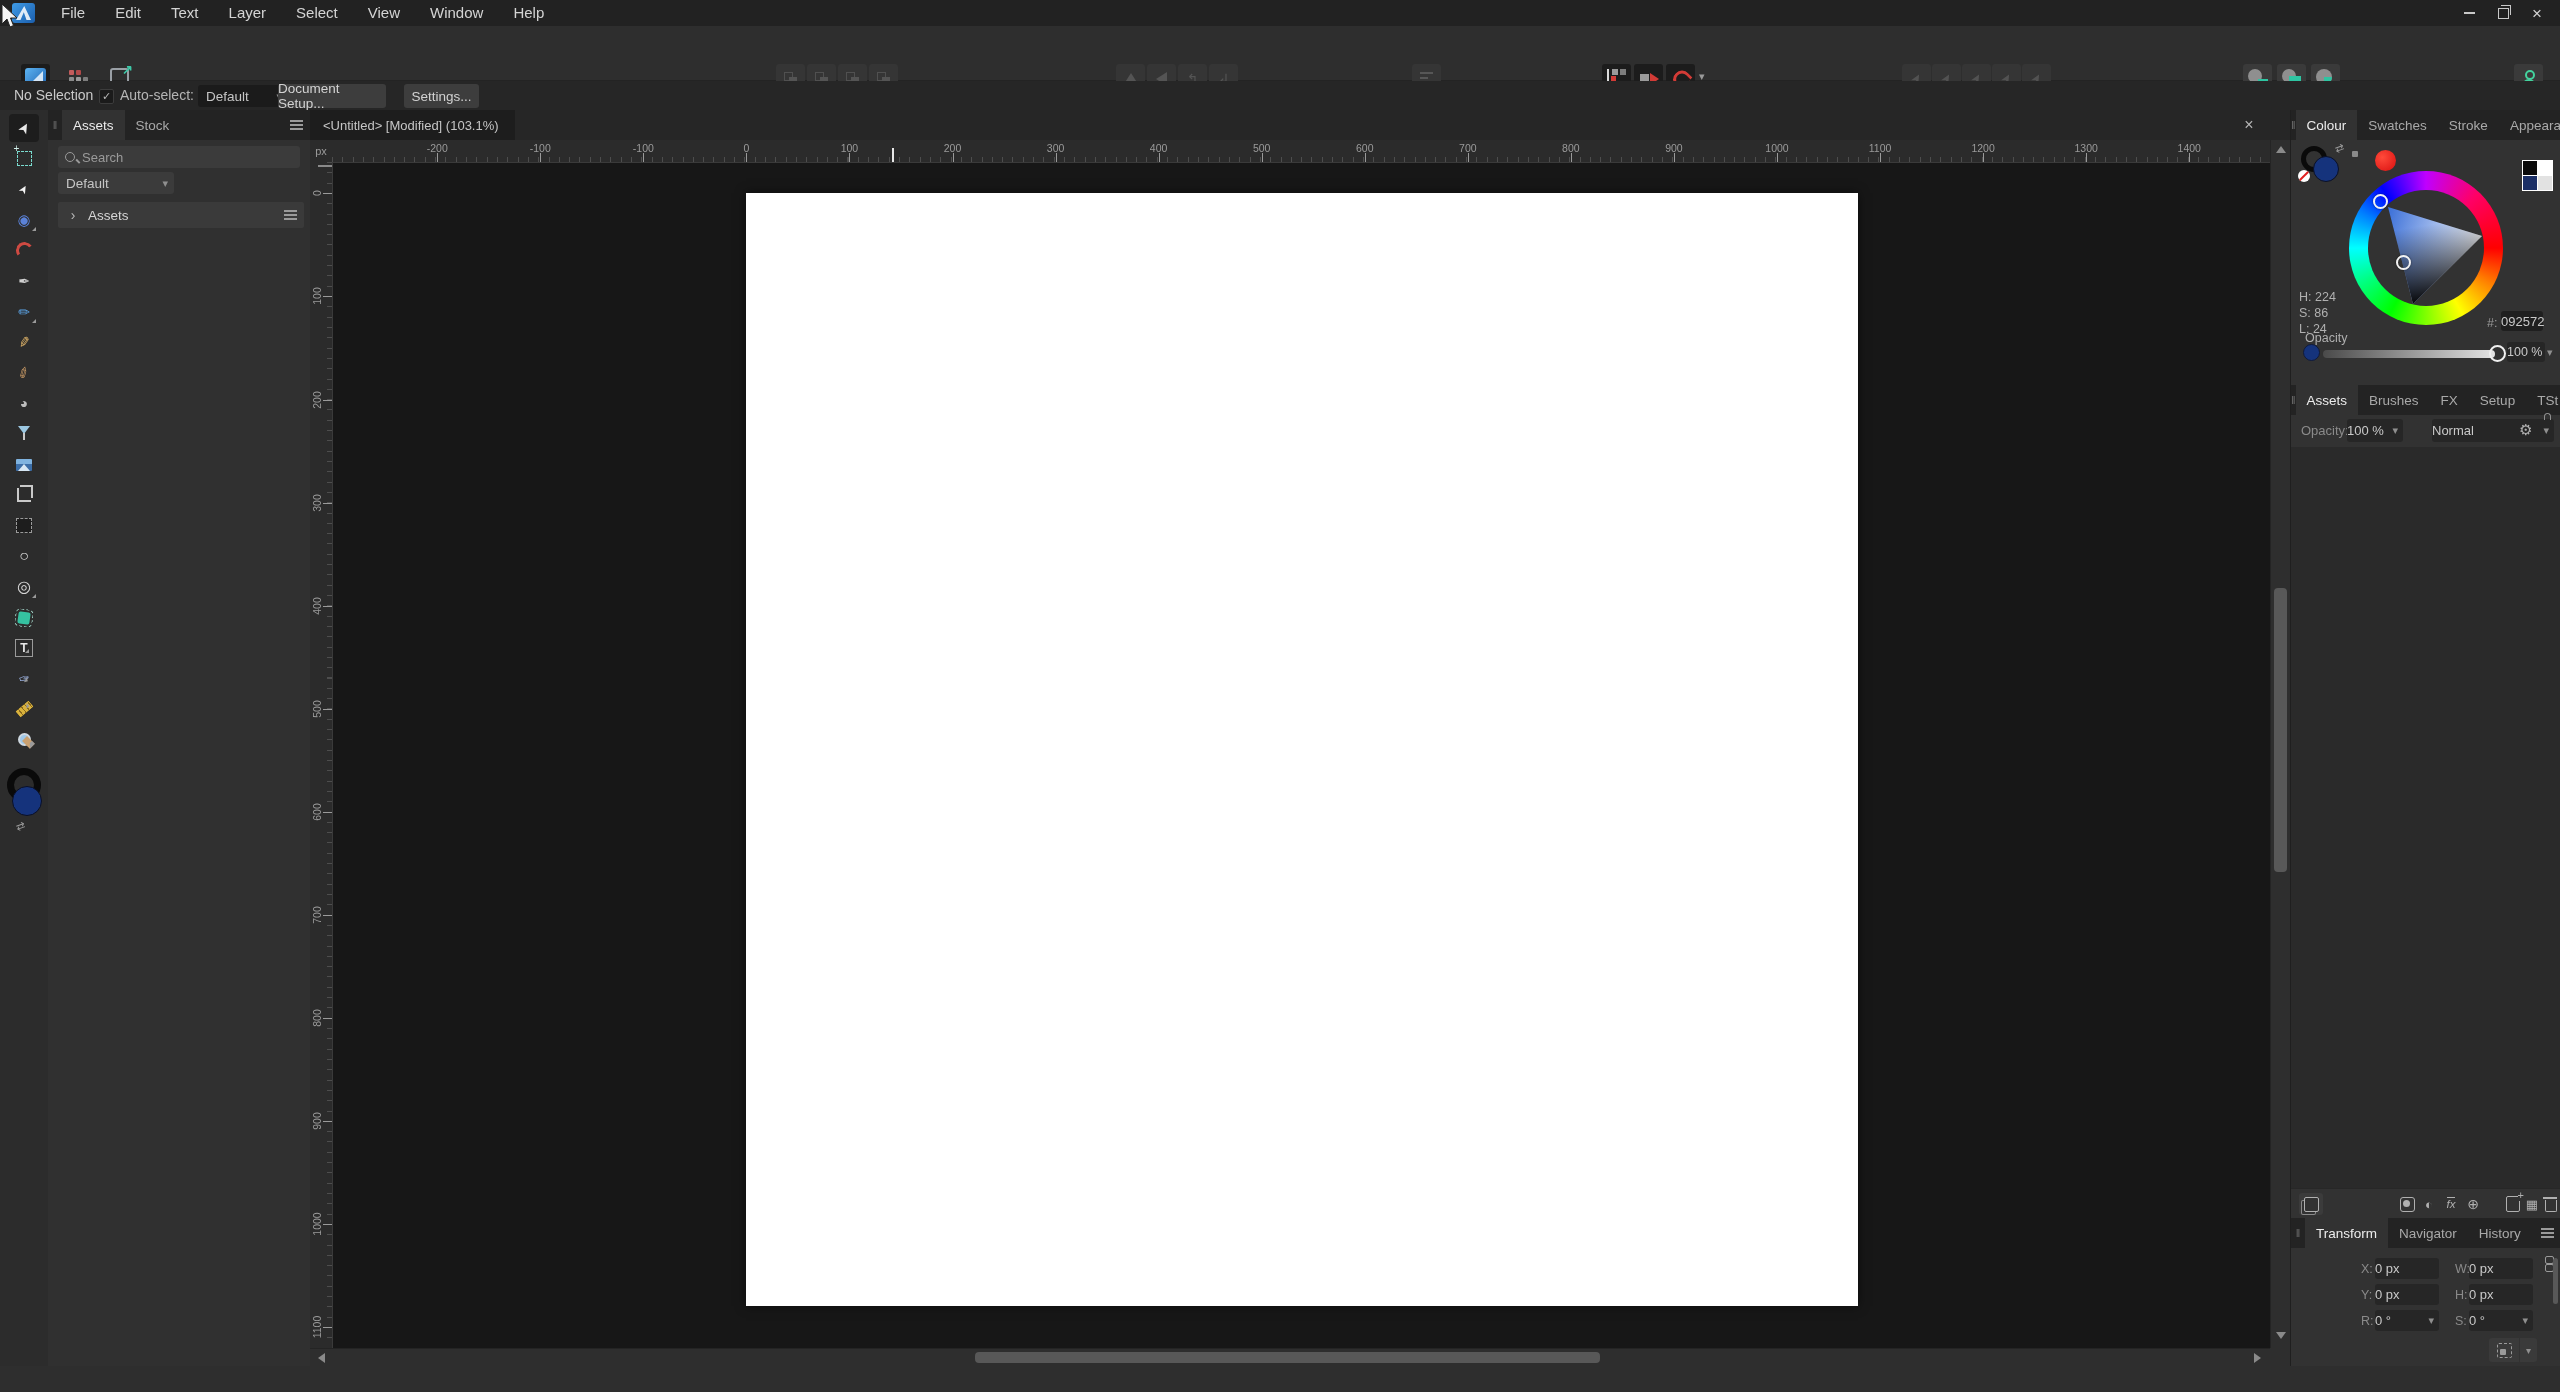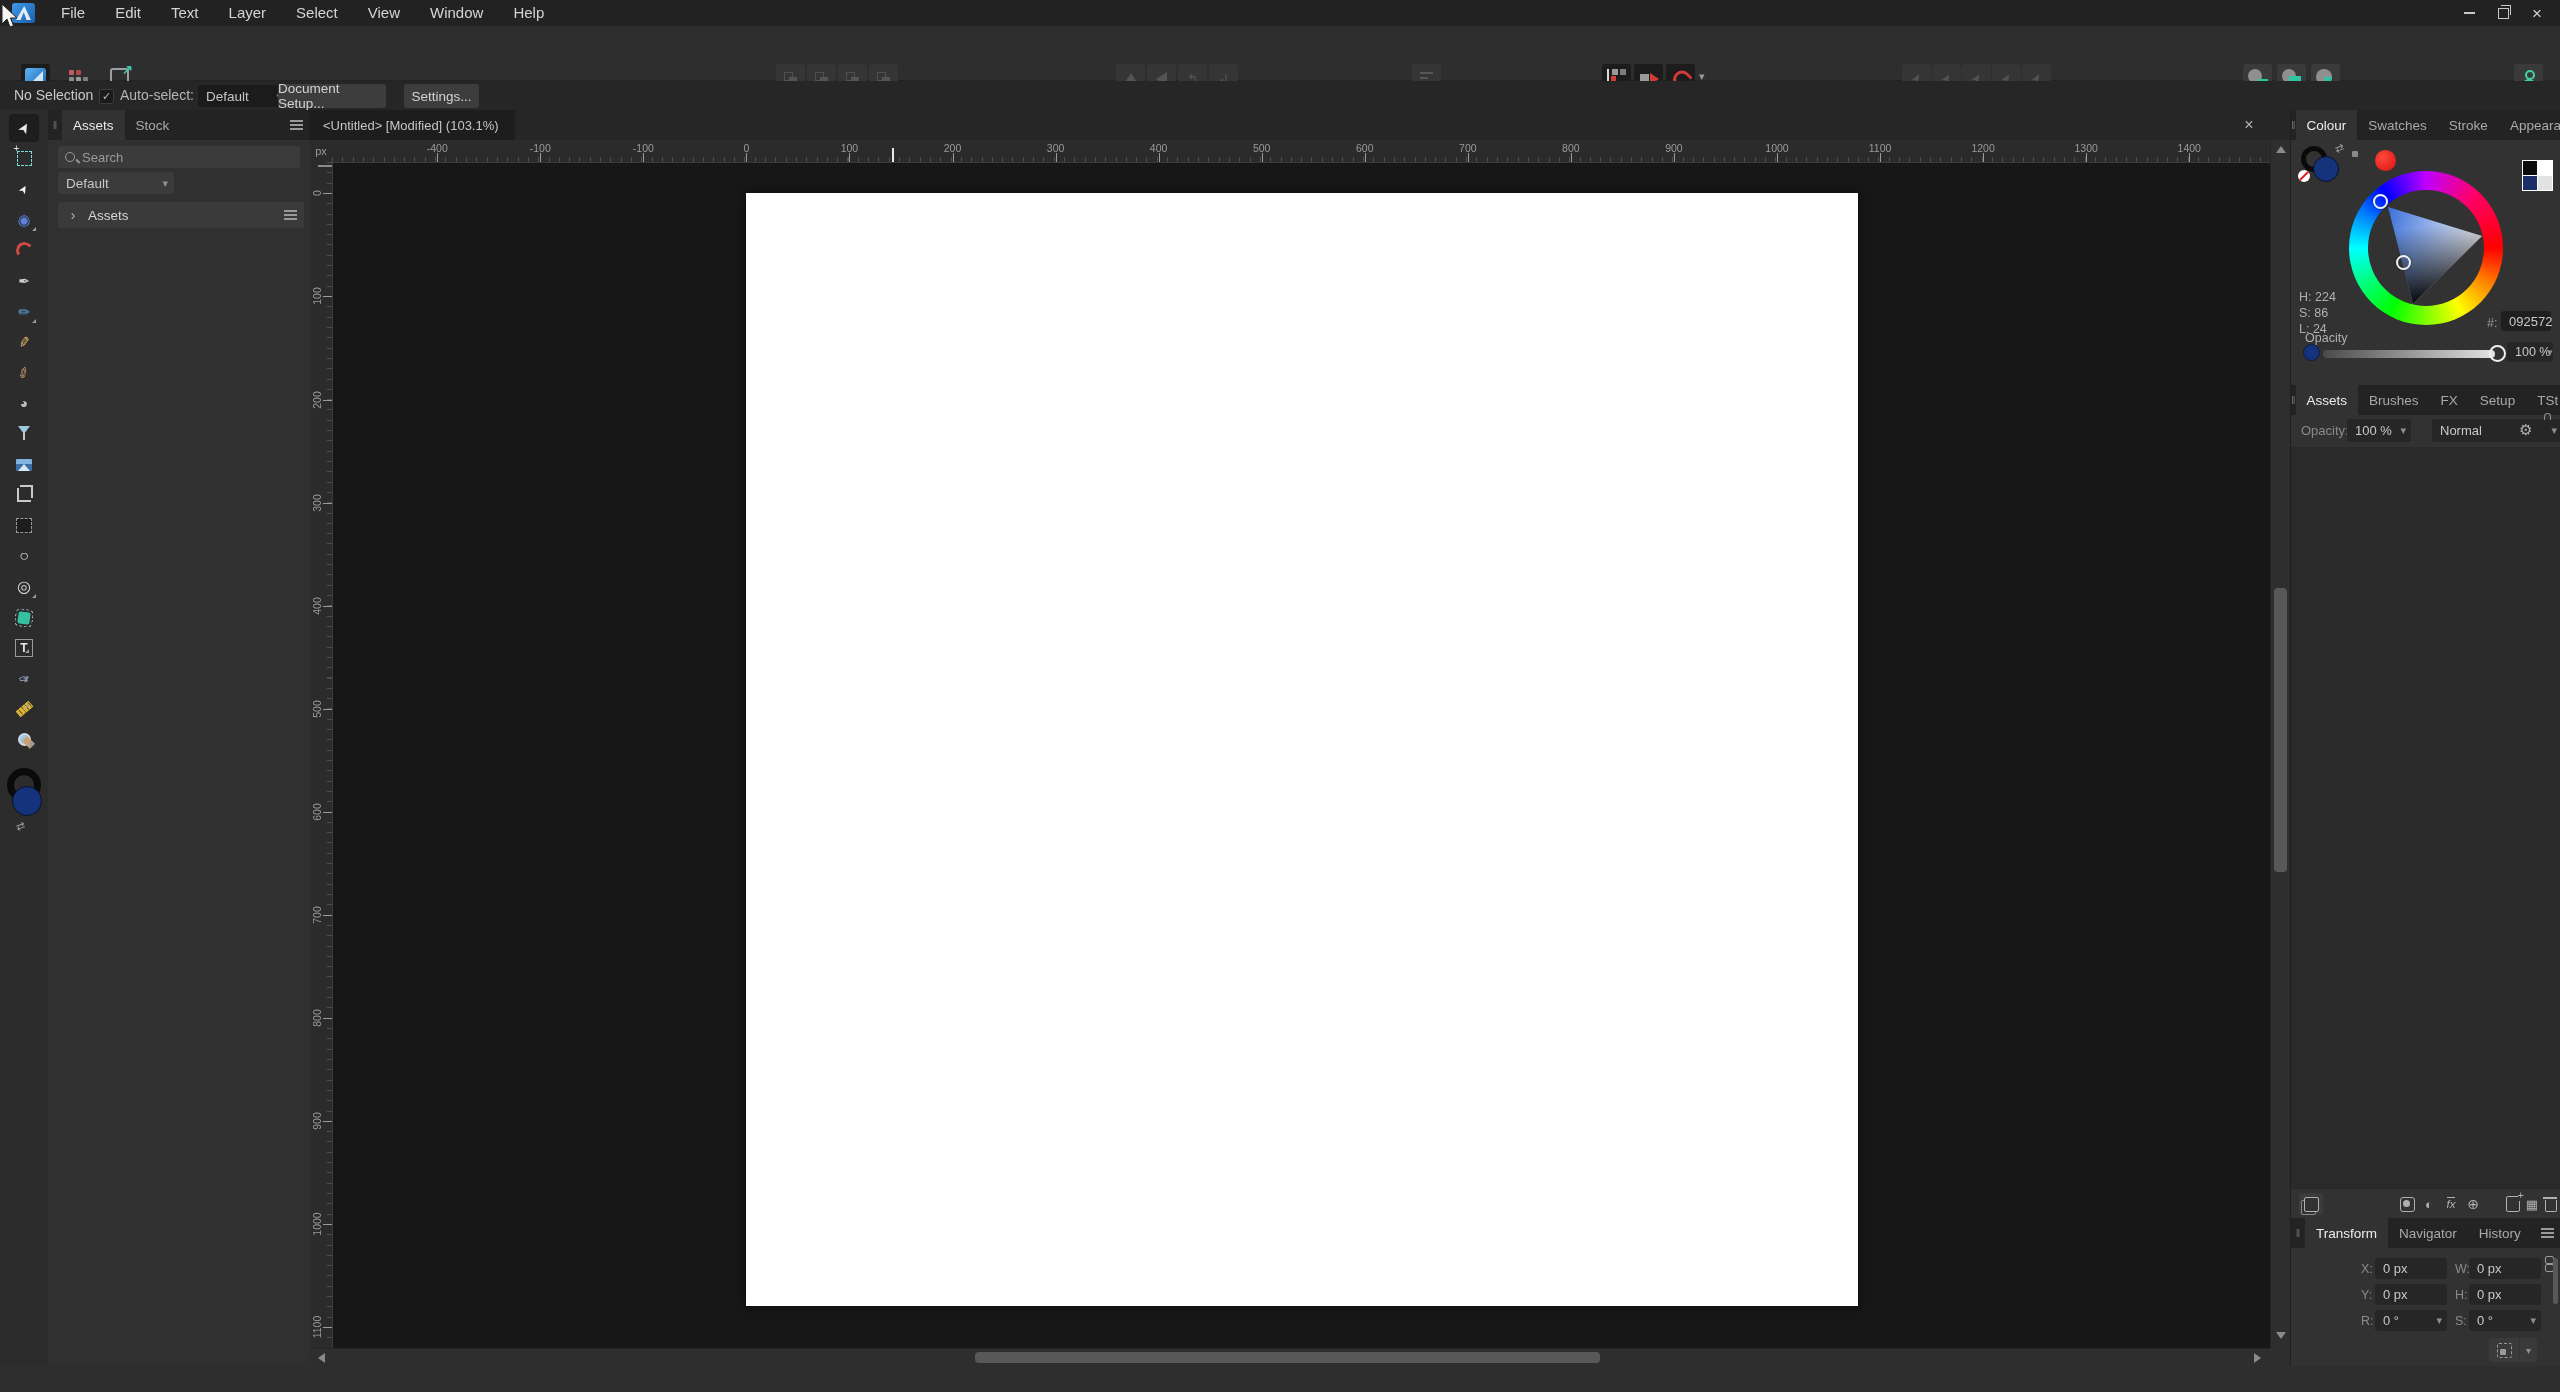--- a/index.html
+++ b/index.html
@@ -134,21 +134,21 @@
   .arr{position:absolute;width:0;height:0;}
   .arr-up{border-left:5px solid transparent;border-right:5px solid transparent;border-bottom:7px solid #8a8a8a;}
   .arr-down{border-left:5px solid transparent;border-right:5px solid transparent;border-top:7px solid #8a8a8a;}
   .arr-left{border-top:5px solid transparent;border-bottom:5px solid transparent;border-right:7px solid #8a8a8a;}
   .arr-right{border-top:5px solid transparent;border-bottom:5px solid transparent;border-left:7px solid #8a8a8a;}
 
   
   #rightpanel{position:absolute;left:2290px;top:110px;width:270px;height:1256px;background:#323232;border-left:1px solid #1f1f1f;}
   .rsection{position:absolute;left:0;width:270px;}
   .lblsm{font-size:12.5px;color:#b0b0b0;position:absolute;}
-  .vbox{position:absolute;background:#262626;border-radius:3px;color:#c9c9c9;font-size:13px;display:flex;align-items:center;padding-left:8px;}
+  .vbox{position:absolute;background:#262626;border-radius:3px;color:#c9c9c9;font-size:13px;display:flex;align-items:center;}
   .vbox .caret{margin-left:auto;padding-right:5px;color:#8f8f8f;font-size:11px;}
 
   
   #wheel{position:absolute;left:58px;top:61px;width:154px;height:154px;border-radius:50%;background:conic-gradient(from 0deg,#bf00ff,#ff0066 12%,#ff0000 25%,#ff8000 33%,#ffff00 42%,#80ff00 50%,#00ff00 58%,#00ff80 67%,#00ffff 75%,#0080ff 83%,#0000ff 90%,#bf00ff 100%);}
   #wheel .hole{position:absolute;left:19px;top:19px;width:116px;height:116px;border-radius:50%;background:#323232;}
   .marker{position:absolute;width:11px;height:11px;border:2px solid #f2f2f2;border-radius:50%;box-shadow:0 0 2px rgba(0,0,0,.6);}
   .wellgrp{position:absolute;left:10px;top:36px;width:46px;height:46px;}
   .wg-stroke{position:absolute;left:0;top:0;width:16px;height:16px;border:5.5px solid #0a0a0a;border-radius:50%;}
   .wg-fill{position:absolute;left:12px;top:10px;width:24px;height:24px;border-radius:50%;border:1px solid #0b1025;}
   .wg-none{position:absolute;left:-3px;top:24px;width:12px;height:12px;background:#fff;border-radius:50%;overflow:hidden;}
@@ -411,21 +411,21 @@
   <div id="page"></div>
   <div id="tabstrip">
     <span id="doctab">&lt;Untitled&gt; [Modified] (103.1%)</span>
     <span id="tabclose">×</span>
   </div>
   <div id="rulercorner">px</div>
   <div id="hruler">
       <div class="minor"></div>
       <div id="hmarker" style="left:560px;"></div>
       <span class="htick" style="left: 105.22px;"></span>
-      <span class="hlabel" style="left: 105.22px;">-400</span>
+      <span class="hlabel" style="left: 105.22px;">-200</span>
       <span class="htick" style="left: 208.28px;"></span>
       <span class="hlabel" style="left: 208.28px;">-100</span>
       <span class="htick" style="left: 311.34px;"></span>
       <span class="hlabel" style="left: 311.34px;">-100</span>
       <span class="htick" style="left: 414.4px;"></span>
       <span class="hlabel" style="left: 414.4px;">0</span>
       <span class="htick" style="left: 517.46px;"></span>
       <span class="hlabel" style="left: 517.46px;">100</span>
       <span class="htick" style="left: 620.52px;"></span>
       <span class="hlabel" style="left: 620.52px;">200</span>

